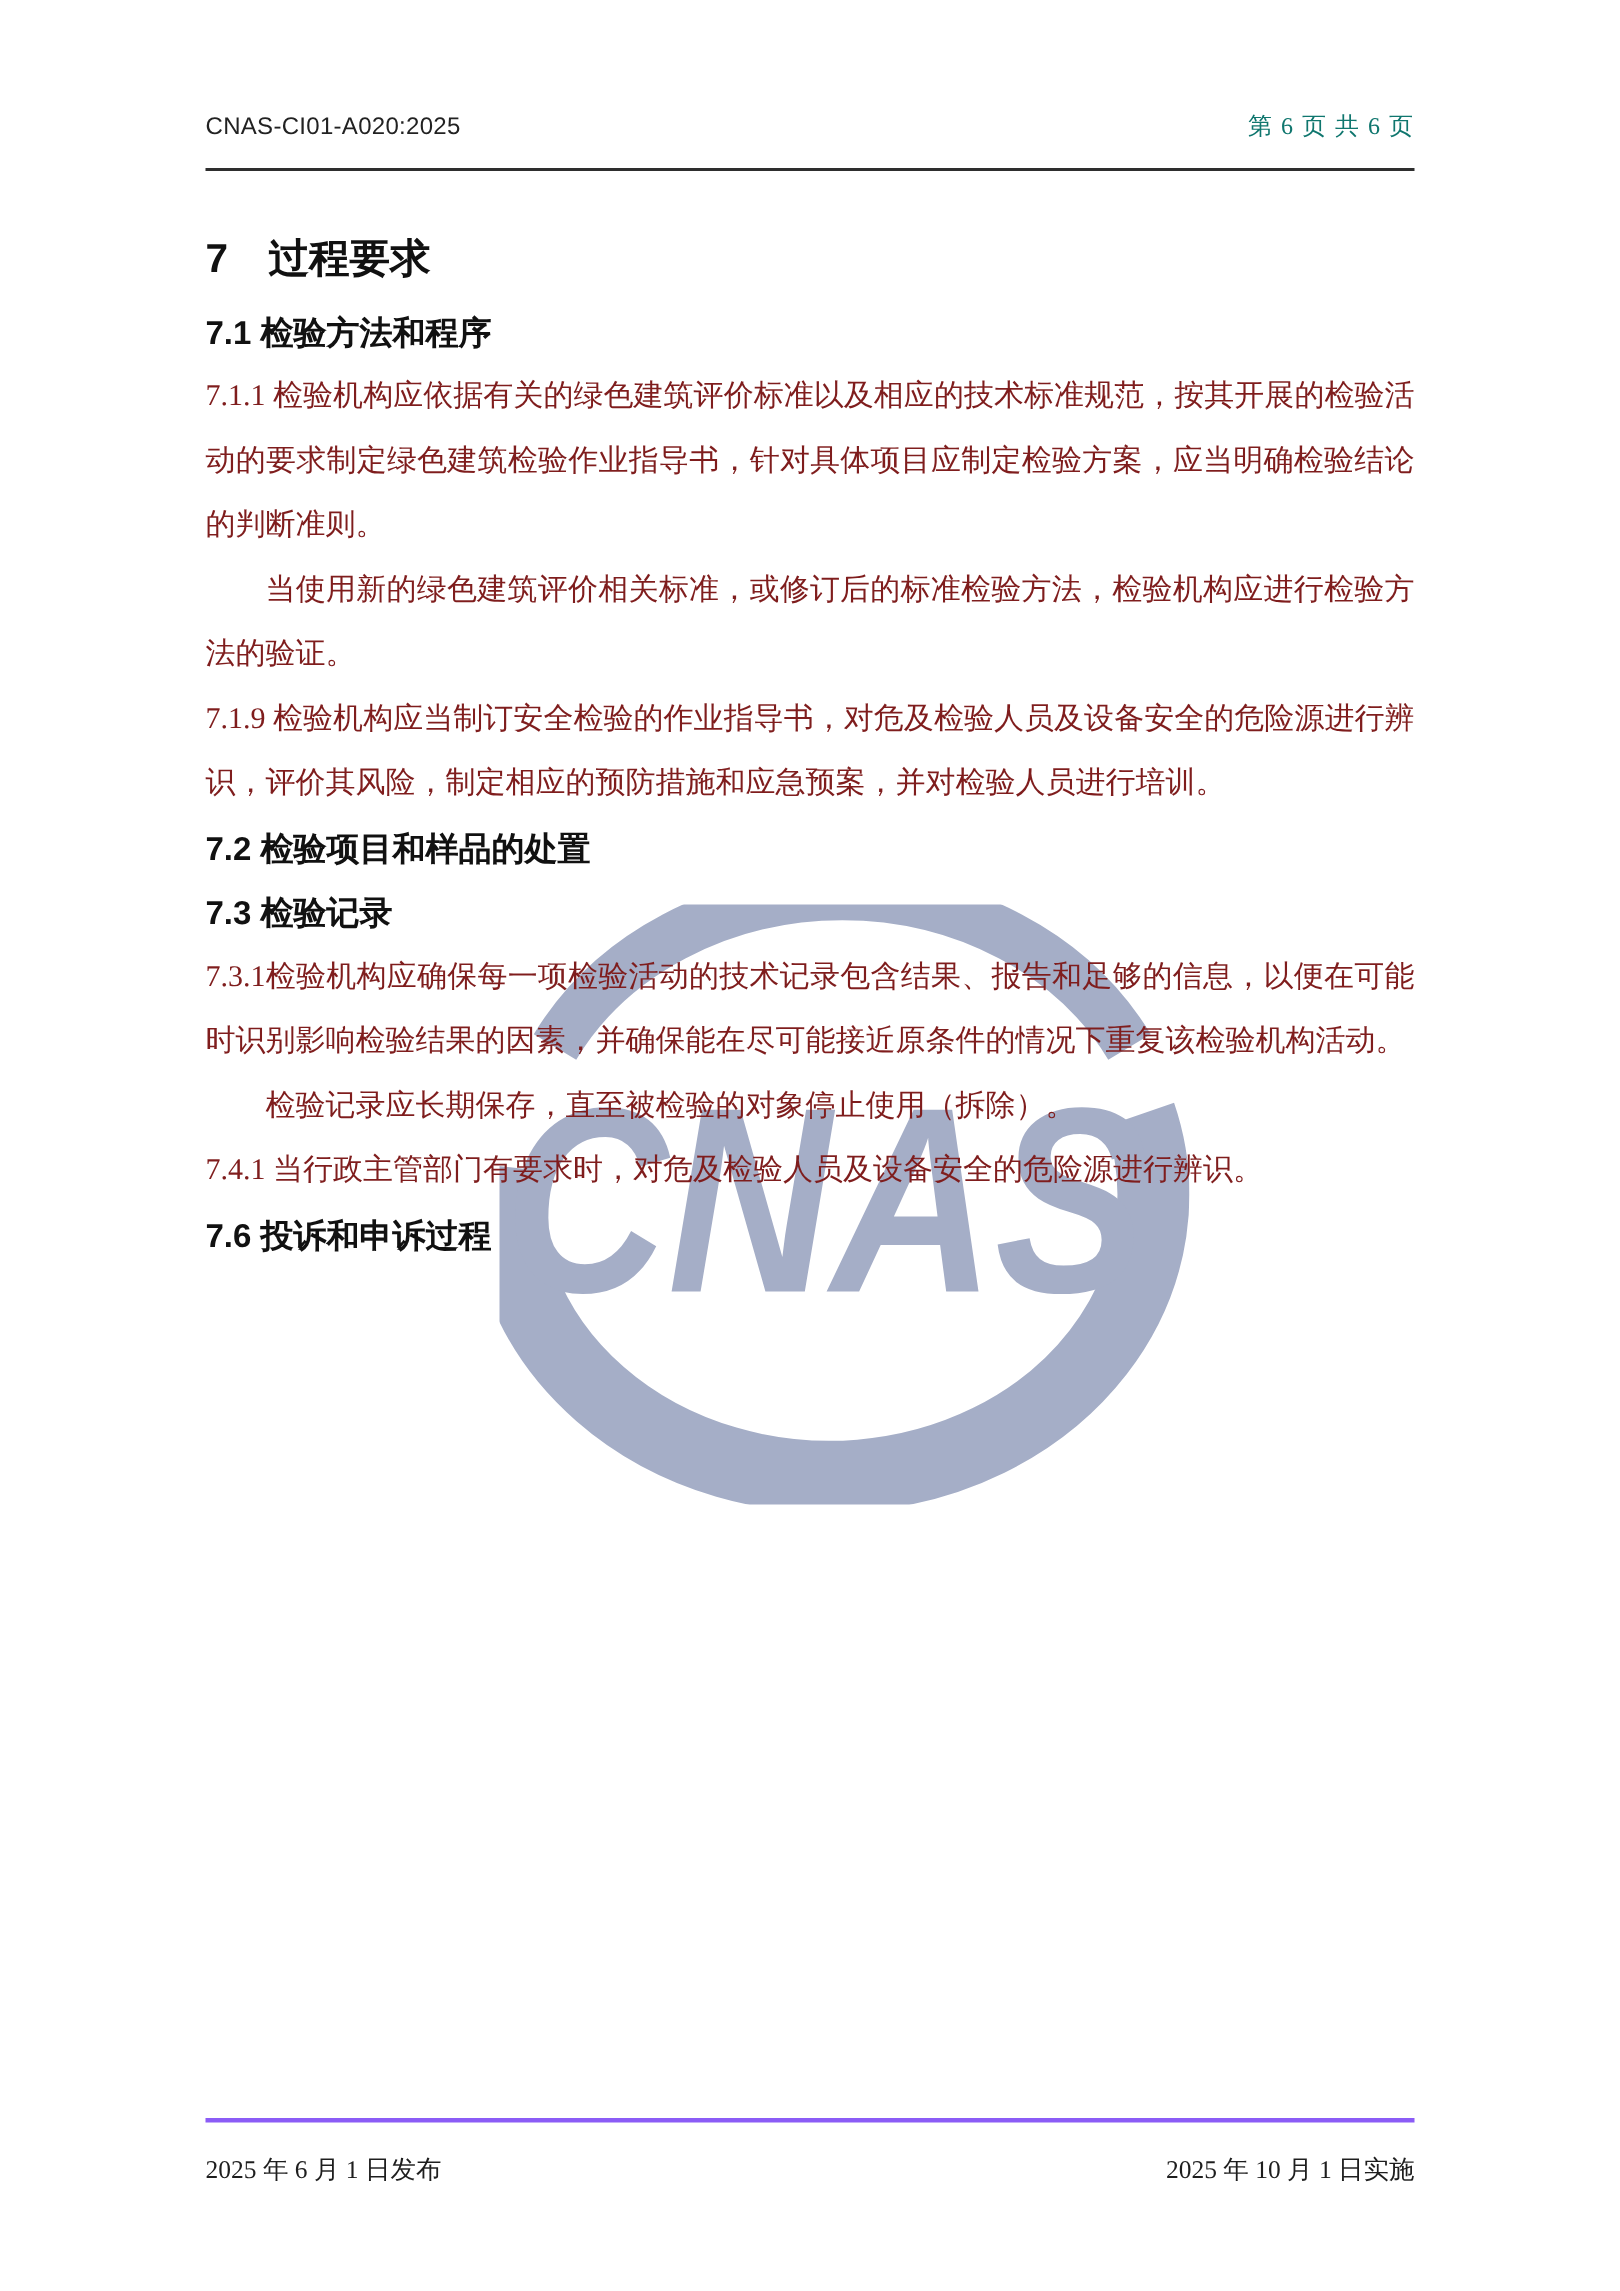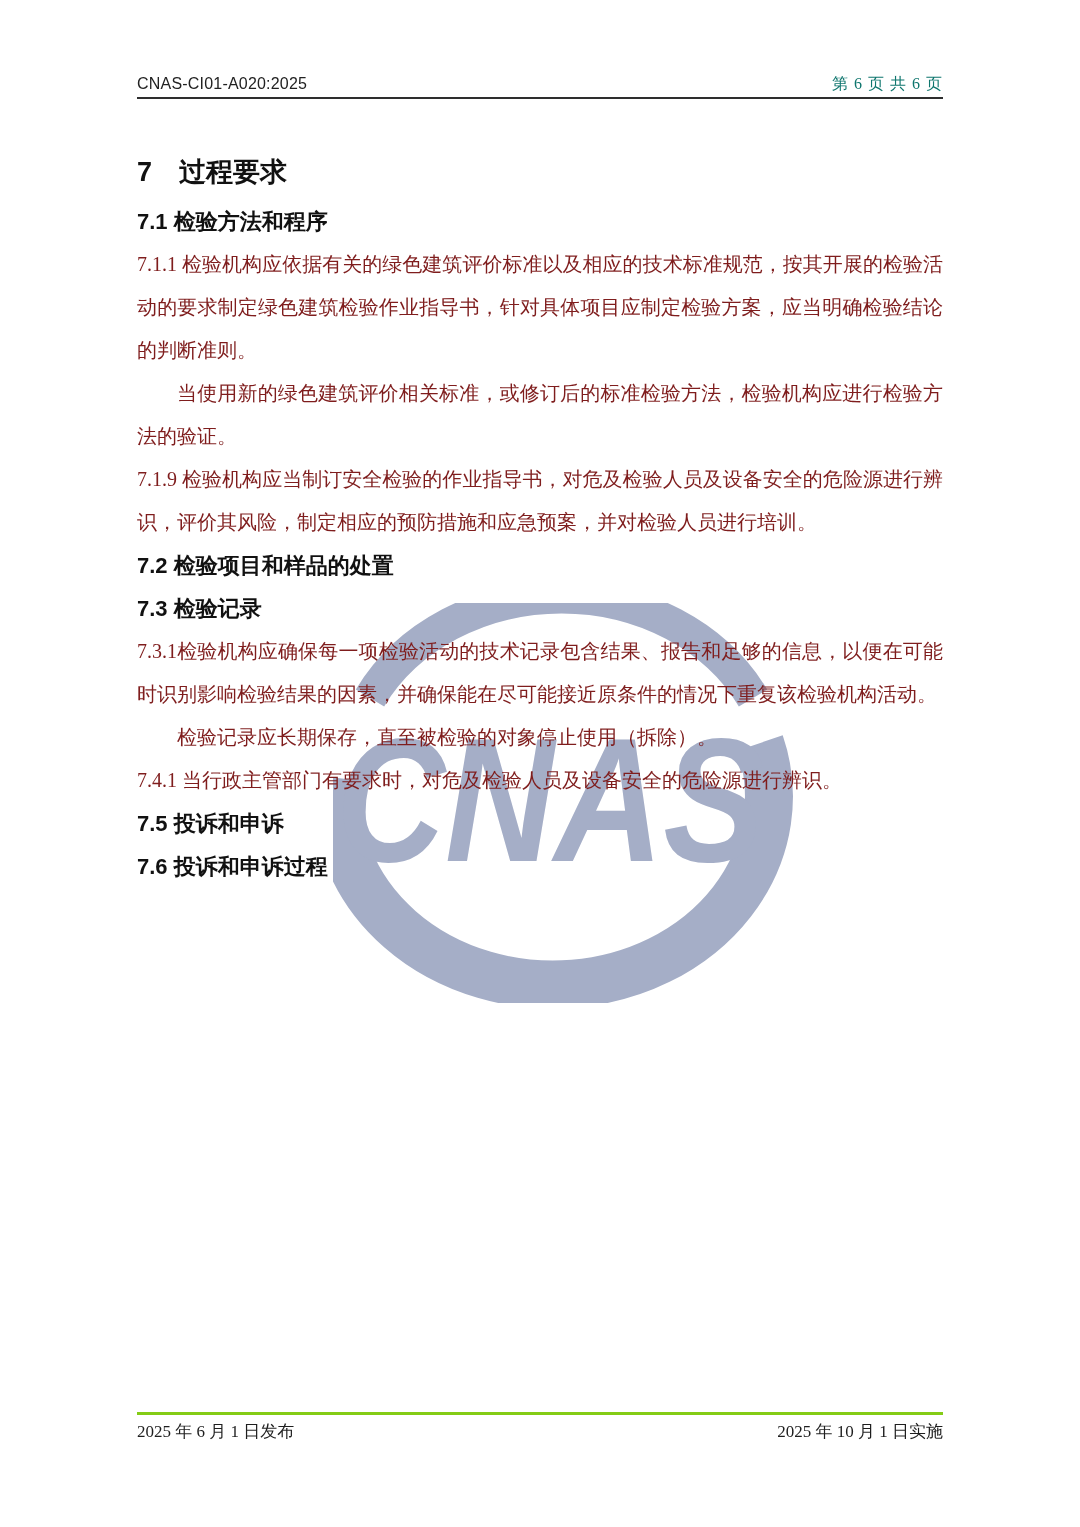--- a/index.html
+++ b/index.html
@@ -21,21 +21,21 @@
     position: absolute;
     left: 137px;
     width: 806px;
     top: 74px;
     z-index: 2;
   }
   .header-row {
     display: flex;
     justify-content: space-between;
     align-items: baseline;
-    padding-bottom: 2px;
+    padding-bottom: 17px;
     border-bottom: 2px solid #2e2e2e;
   }
   .doc-code {
     font-family: "Liberation Sans", "DejaVu Sans", sans-serif;
     font-size: 16px;
     letter-spacing: 0.2px;
     color: #222222;
   }
   .page-info {
     font-size: 16px;
@@ -86,22 +86,22 @@
   }
   .para.indent {
     text-indent: 2em;
   }
   
   .footer {
     position: absolute;
     left: 137px;
     width: 806px;
     top: 1412px;
-    border-top: 3px solid #84cc16;
-    padding-top: 5px;
+    border-top: 3px solid #8b5cf6;
+    padding-top: 20px;
     display: flex;
     justify-content: space-between;
     z-index: 2;
   }
   .footer span {
     font-size: 17px;
     color: #1e1e1e;
   }
 </style>
 </head>
@@ -131,21 +131,20 @@
       <div class="h1 first">7　过程要求</div>
       <div class="h2">7.1 检验方法和程序</div>
       <div class="para">7.1.1 检验机构应依据有关的绿色建筑评价标准以及相应的技术标准规范，按其开展的检验活动的要求制定绿色建筑检验作业指导书，针对具体项目应制定检验方案，应当明确检验结论的判断准则。</div>
       <div class="para indent">当使用新的绿色建筑评价相关标准，或修订后的标准检验方法，检验机构应进行检验方法的验证。</div>
       <div class="para">7.1.9 检验机构应当制订安全检验的作业指导书，对危及检验人员及设备安全的危险源进行辨识，评价其风险，制定相应的预防措施和应急预案，并对检验人员进行培训。</div>
       <div class="h2">7.2 检验项目和样品的处置</div>
       <div class="h2">7.3 检验记录</div>
       <div class="para">7.3.1检验机构应确保每一项检验活动的技术记录包含结果、报告和足够的信息，以便在可能时识别影响检验结果的因素，并确保能在尽可能接近原条件的情况下重复该检验机构活动。</div>
       <div class="para indent">检验记录应长期保存，直至被检验的对象停止使用（拆除）。</div>
       <div class="para">7.4.1 当行政主管部门有要求时，对危及检验人员及设备安全的危险源进行辨识。</div>
-      <div class="h2">7.5 投诉和申诉</div>
       <div class="h2">7.6 投诉和申诉过程</div>
     </div>
 
   <div class="footer">
     <span>2025 年 6 月 1 日发布</span>
     <span>2025 年 10 月 1 日实施</span>
   </div>
 
 </div>
 

